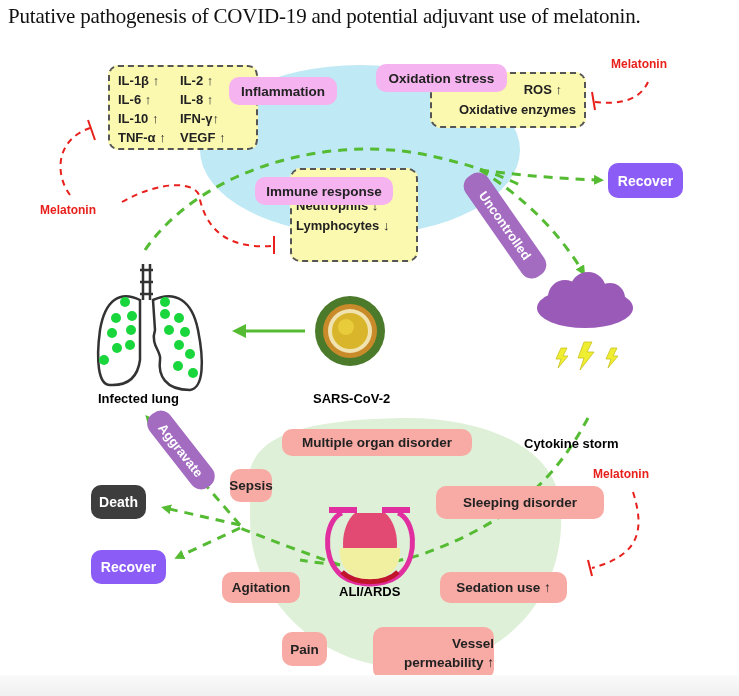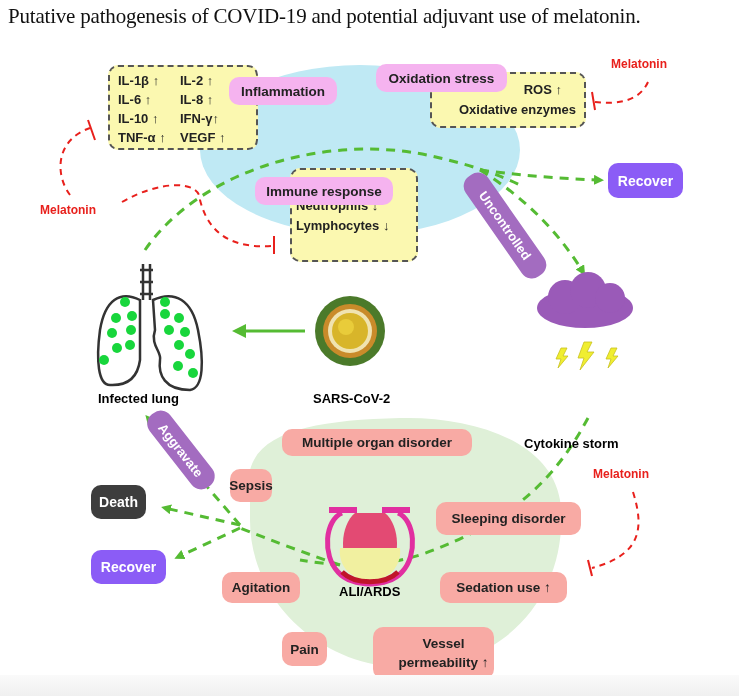--- a/index.html
+++ b/index.html
@@ -151,25 +151,25 @@
 <div class="purple" style="left:444px;top:212px;width:122px;height:27px;transform:rotate(55deg);">Uncontrolled</div>
 <div class="purple" style="left:135px;top:437px;width:92px;height:26px;transform:rotate(52deg);">Aggravate</div>
 
 <div class="lbl" style="left:98px;top:391px;">Infected lung</div>
 <div class="lbl" style="left:313px;top:391px;">SARS-CoV-2</div>
 <div class="lbl" style="left:524px;top:391px;margin-top:45px;">Cytokine storm</div>
 <div class="lbl" style="left:339px;top:584px;">ALI/ARDS</div>
 
 <div class="pill salmon" style="left:282px;top:429px;width:190px;height:27px;">Multiple organ disorder</div>
 <div class="pill salmon" style="left:230px;top:469px;width:42px;height:33px;">Sepsis</div>
-<div class="pill salmon" style="left:436px;top:486px;width:145px;height:33px;margin-top:16px;">Sleeping disorder</div>
+<div class="pill salmon" style="left:436px;top:486px;width:168px;height:33px;">Sleeping disorder</div>
 <div class="pill salmon" style="left:222px;top:572px;width:78px;height:31px;">Agitation</div>
 <div class="pill salmon" style="left:440px;top:572px;width:127px;height:31px;">Sedation use ↑</div>
 <div class="pill salmon" style="left:282px;top:632px;width:45px;height:34px;">Pain</div>
-<div class="pill salmon" style="left:373px;top:627px;width:121px;height:52px;flex-direction:column;align-items:center;padding-left:20px;box-sizing:border-box;line-height:19px;">
+<div class="pill salmon" style="left:373px;top:627px;width:121px;height:52px;flex-direction:column;align-items:flex-end;padding-left:20px;box-sizing:border-box;line-height:19px;">
   <span>Vessel</span>
   <span>permeability ↑</span>
 </div>
 
 <div class="mel" style="left:611px;top:57px;">Melatonin</div>
 <div class="mel" style="left:40px;top:203px;">Melatonin</div>
 <div class="mel" style="left:593px;top:467px;">Melatonin</div>
 
 <div class="bottombar"></div>
 

